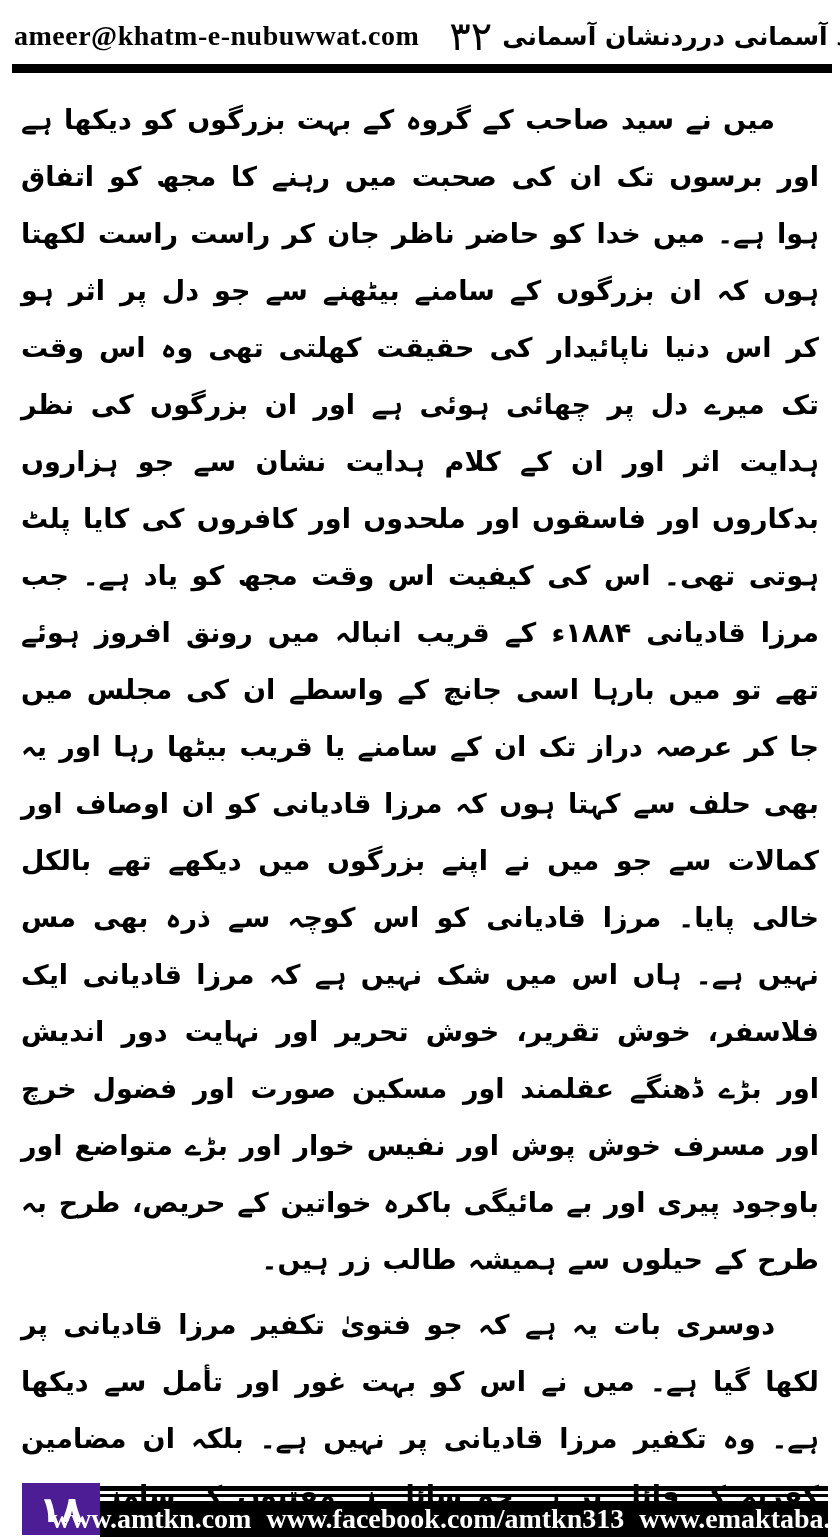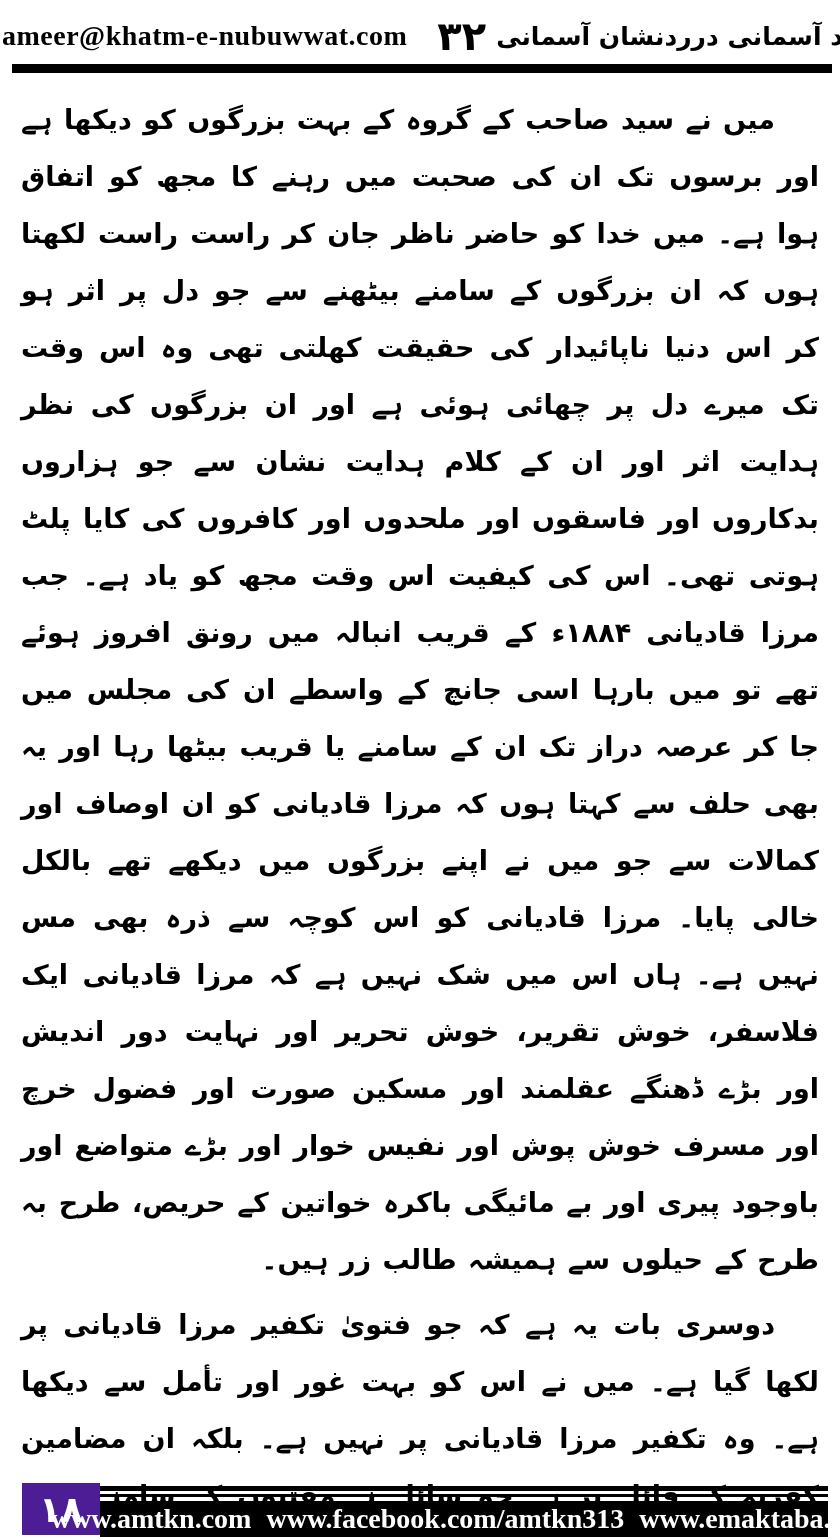--- a/index.html
+++ b/index.html
@@ -11,33 +11,33 @@
     background: #ffffff;
     overflow: hidden;
     font-family: "DejaVu Sans", sans-serif;
     color: #000;
   }
   
   .header {
     display: flex;
     align-items: center;
     justify-content: space-between;
-    padding: 14px 14px 0 2px;
+    padding: 14px 14px 0 14px;
     height: 58px;
     box-sizing: border-box;
   }
   .email {
     font-family: "Liberation Serif", "DejaVu Serif", serif;
     font-weight: bold;
     font-size: 28px;
     letter-spacing: 0.5px;
     white-space: nowrap;
   }
   .pagenum-top {
-    font-weight: bold;
+    font-weight: normal;
     font-size: 40px;
     line-height: 1;
     direction: rtl;
     margin-left: 30px;
     margin-right: 10px;
   }
   .title-ur {
     direction: rtl;
     font-weight: bold;
     font-size: 25px;

